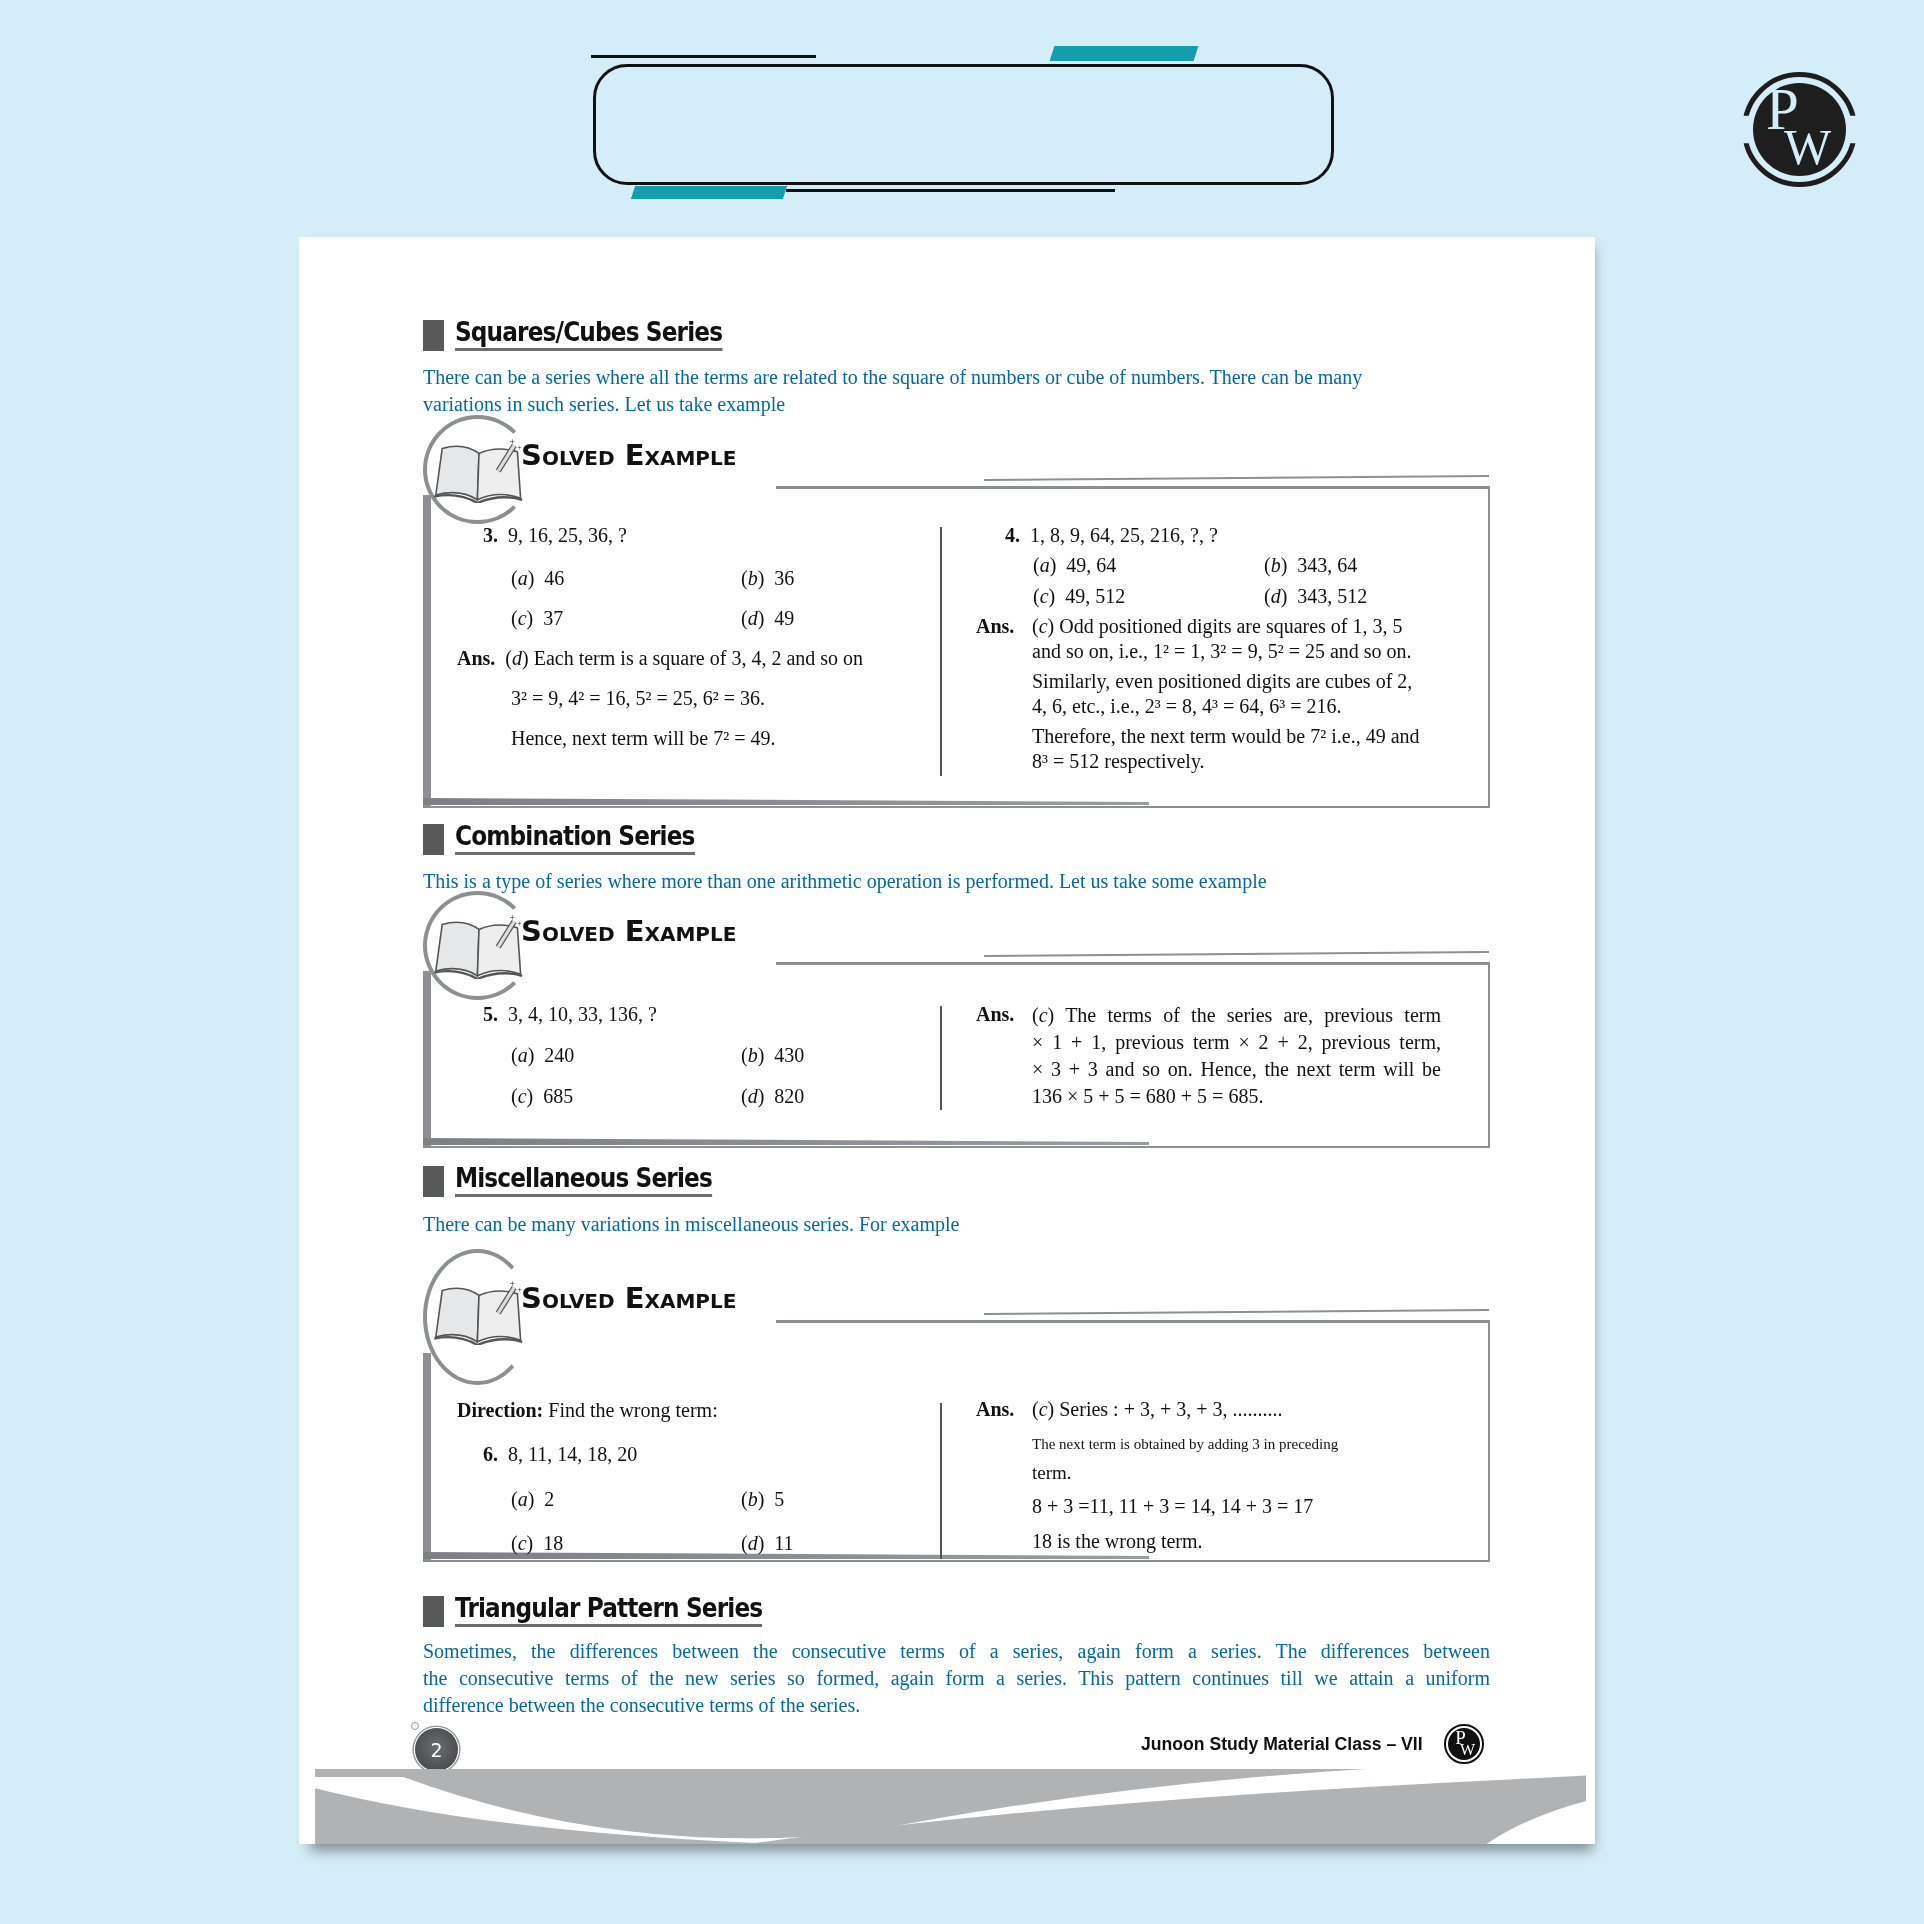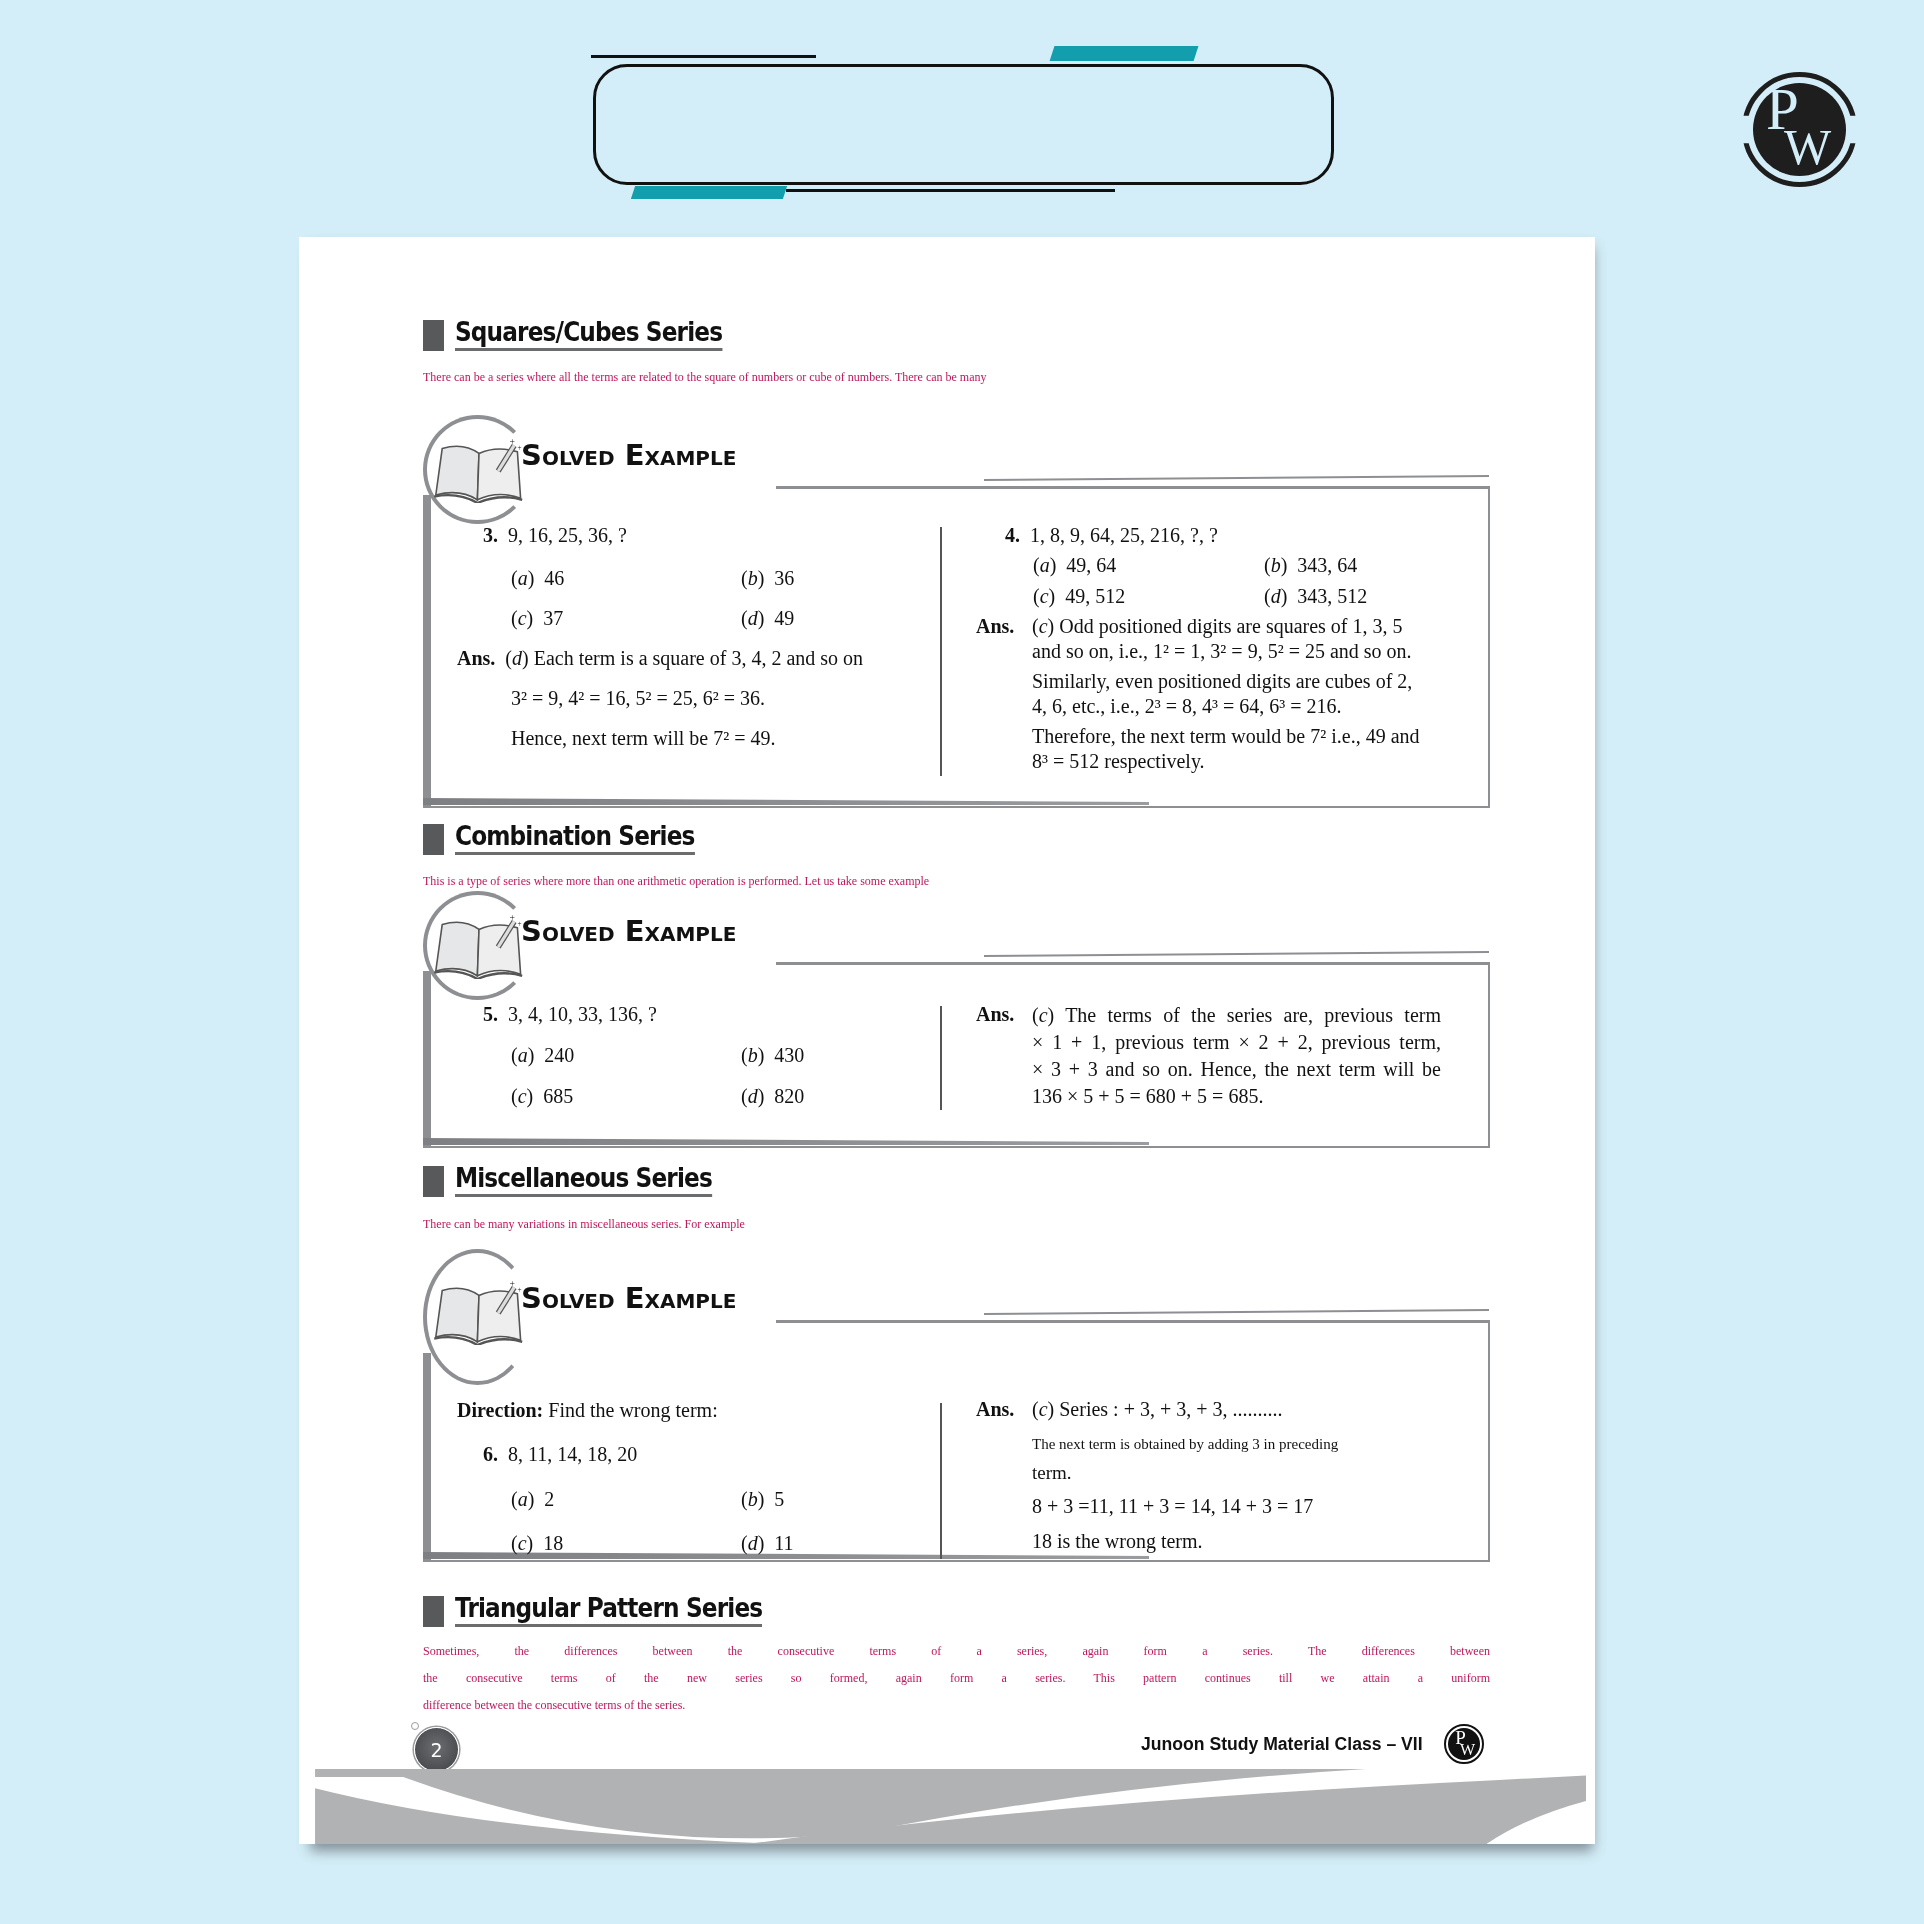--- a/index.html
+++ b/index.html
@@ -31,21 +31,21 @@
 
   
   .page-shadow { position: absolute; left: 310px; top: 247px; width: 1283px; height: 1604px; background: #6f7880; filter: blur(6.4px); opacity: .8; }
   .page { position: absolute; left: 299px; top: 237px; width: 1296px; height: 1607px; background: #fff; overflow: hidden; }
 
   .sec-head { position: absolute; left: 124px; display: flex; align-items: flex-start; }
   .sec-head .bar { width: 21px; height: 30.5px; background: #58595b; margin-top: 3.2px; }
   .sec-head .txt { margin-left: 11.2px; font-family: "DejaVu Sans", sans-serif; font-weight: bold; font-size: 27px; letter-spacing: -1px;
     transform: scaleX(.86); transform-origin: left; border-bottom: 3.2px solid #6a6c6e; padding-bottom: 1.6px; line-height: 1.08; white-space: nowrap; }
 
-  .para { position: absolute; left: 124px; width: 1067px; font-size: 12px; line-height: 27px; color: #be185d; }
+  .para { position: absolute; left: 124px; width: 1067px; font-size: 20px; line-height: 27px; color: #0369a1; }
 
   
   .se { position: absolute; left: 124px; width: 1067px; }
   .se .circle { position: absolute; left: 0; top: 0; width: 109px; height: 109px; border-radius: 50%; border: 4px solid #8d8f92; border-right-color: transparent; background: #fff; }
   .se .book { position: absolute; left: 8px; top: 24px; width: 96px; height: 64px; }
   .se .label { position: absolute; left: 98px; top: 22.5px; font-family: "DejaVu Sans", sans-serif; font-weight: bold; font-size: 29px; letter-spacing: 0; color: #111; white-space: nowrap; font-variant: small-caps; }
   .se .topline { position: absolute; left: 353px; height: 3.2px; background: #8d8f92; }
   .se .topline2 { position: absolute; left: 561px; height: 2.4px; background: #8d8f92; transform: rotate(-.45deg); transform-origin: left; }
   .se .frame { position: absolute; left: 0; border-right: 2.4px solid #8d8f92; border-bottom: 2.4px solid #8d8f92; border-top: 2.4px solid #8d8f92; }
   .se .frame-left { position: absolute; left: 0; width: 8px; background: #8d8f92; }
@@ -94,20 +94,21 @@
 
 <div class="page-shadow"></div>
 <div class="page">
 
   <div class="sec-head" style="top:80px;">
     <div class="bar"></div>
     <div class="txt">Squares/Cubes Series</div>
   </div>
   <div class="para" style="top:127px;">
     <div>There can be a series where all the terms are related to the square of numbers or cube of numbers. There can be many</div>
+    <div>variations in such series. Let us take example</div>
   </div>
 
   <div class="se" style="top:178px; height:305px;">
     <div class="frame" style="top:71px; width:1067px; height:322px; border-top:none;"></div>
     <div class="topline" style="top:71px; width:714px;"></div>
     <div class="topline2" style="top:64px; width:505px;"></div>
     <div class="frame-left" style="top:80px; height:311px;"></div>
     <div class="botbar" style="top:383px; width:726px;"></div>
     <div class="circle"></div>
     <svg class="book" viewBox="0 0 120 80">

